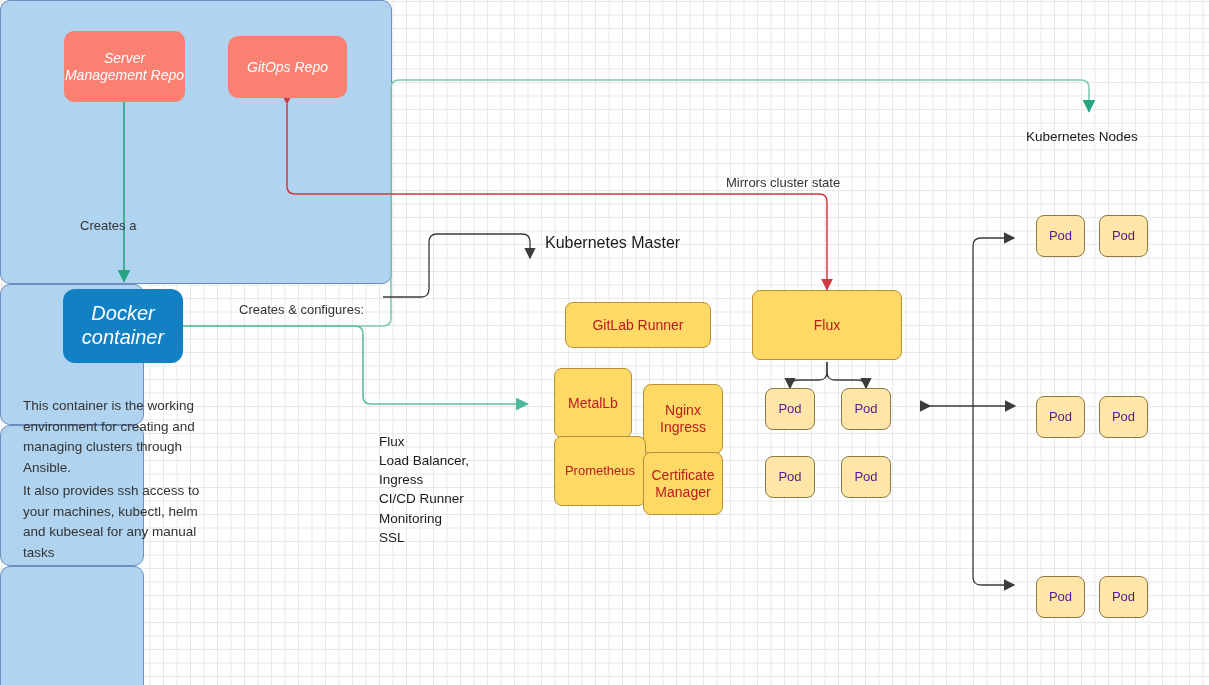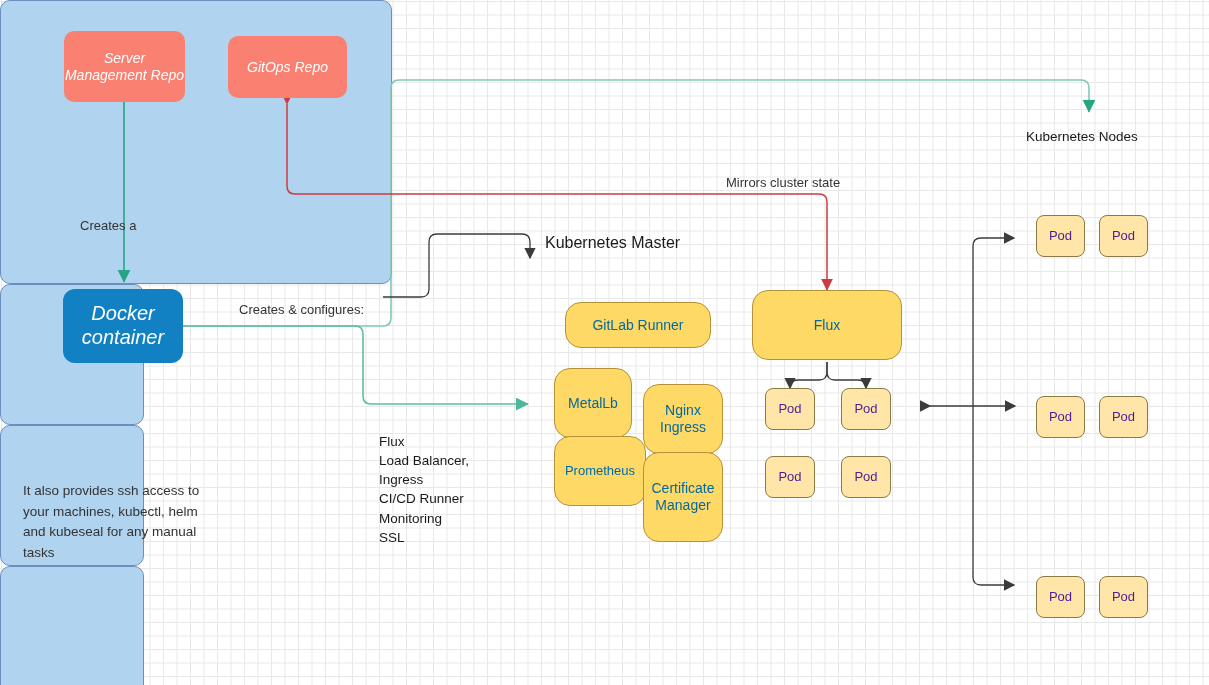--- a/index.html
+++ b/index.html
@@ -46,22 +46,22 @@
     font-size: 20px;
   }
   .cluster-box {
     background: #b0d4ef;
     border: 1.2px solid #6c8ebf;
     border-radius: 10px;
   }
   .svc-box {
     background: #ffd966;
     border: 1.2px solid #b59237;
-    border-radius: 16px;
-    color: #0369a1;
+    border-radius: 8px;
+    color: #b91c1c;
     font-size: 14px;
     align-items: center;
   }
   .pod-box {
     background: #ffe6a8;
     border: 1.2px solid #8a7a45;
     border-radius: 8px;
     color: #4c1d95;
     font-size: 13px;
   }
@@ -160,20 +160,21 @@
   <div class="node docker-box" style="left:63px; top:289px; width:120px; height:74px;">
     <span>Docker container</span>
   </div>
 
   <div class="label" style="left:80px; top:202px;margin-top:15px;">Creates a</div>
 
   <div class="label" style="left:239px; top:301px;">Creates &amp; configures:</div>
 
   <div class="label" style="left:694px; top:174px;margin-left:32px;">Mirrors cluster state</div>
 
+  <div class="para" style="left:23px; top:396px; width:185px;">This container is the working environment for creating and managing clusters through Ansible.</div>
 
   <div class="para" style="left:23px; top:481px; width:185px;">It also provides ssh access to your machines, kubectl, helm and kubeseal for any manual tasks</div>
 
   <div class="label label-bold" style="left:379px; top:432px; width:130px; font-size:13.5px; line-height:1.42;">Flux
 Load Balancer,
 Ingress
 CI/CD Runner
 Monitoring
 SSL</div>
 
@@ -194,21 +195,21 @@
   </div>
 
   <div class="node svc-box" style="left:643px; top:384px; width:80px; height:70px;">
     <span style="display:block; width:60px;">Nginx Ingress</span>
   </div>
 
   <div class="node svc-box" style="left:554px; top:436px; width:92px; height:70px;">
     <span style="font-size:13px;">Prometheus</span>
   </div>
 
-  <div class="node svc-box" style="left:643px; top:452px; width:80px; height:90px;">
+  <div class="node svc-box" style="left:643px; top:452px; width:80px; height:63px;">
     <span style="display:block; width:68px;">Certificate Manager</span>
   </div>
 
   <div class="node pod-box" style="left:765px; top:388px; width:50px; height:42px;">
     <span>Pod</span>
   </div>
 
   <div class="node pod-box" style="left:841px; top:388px; width:50px; height:42px;">
     <span>Pod</span>
   </div>

